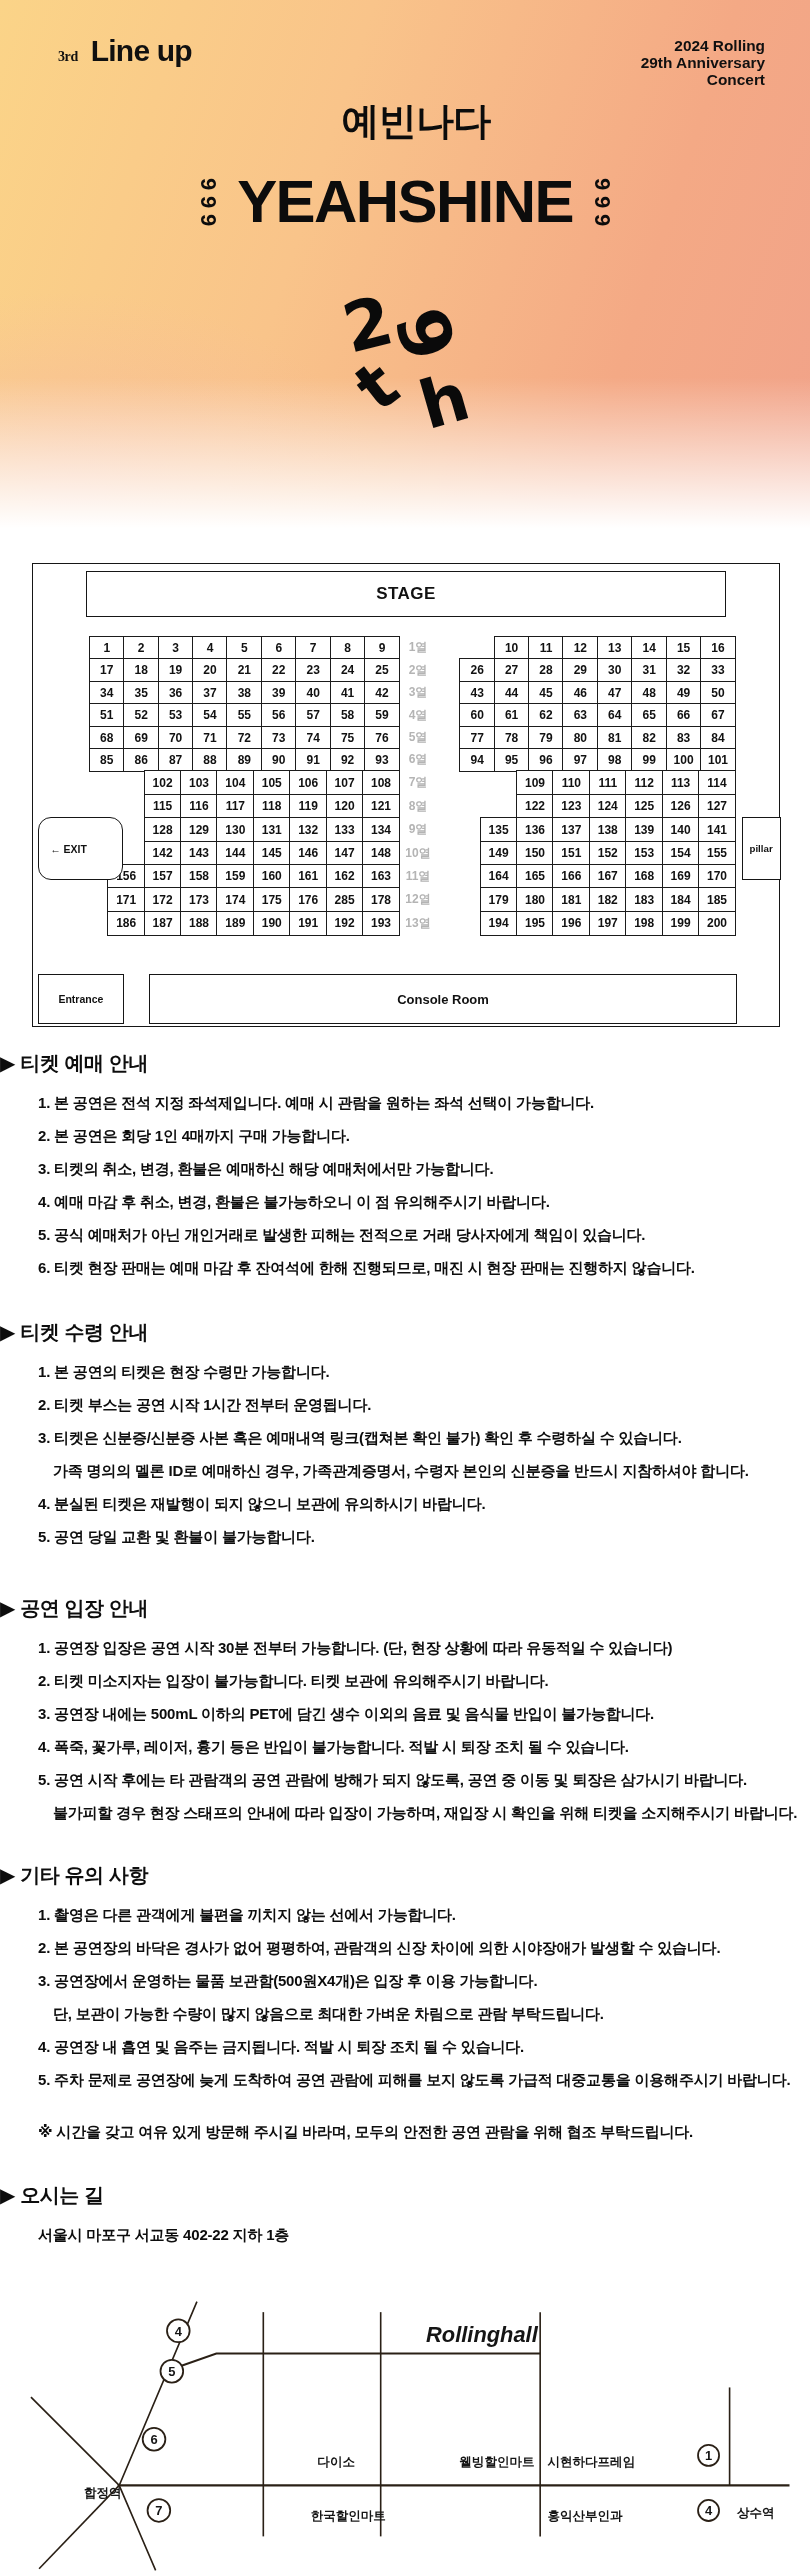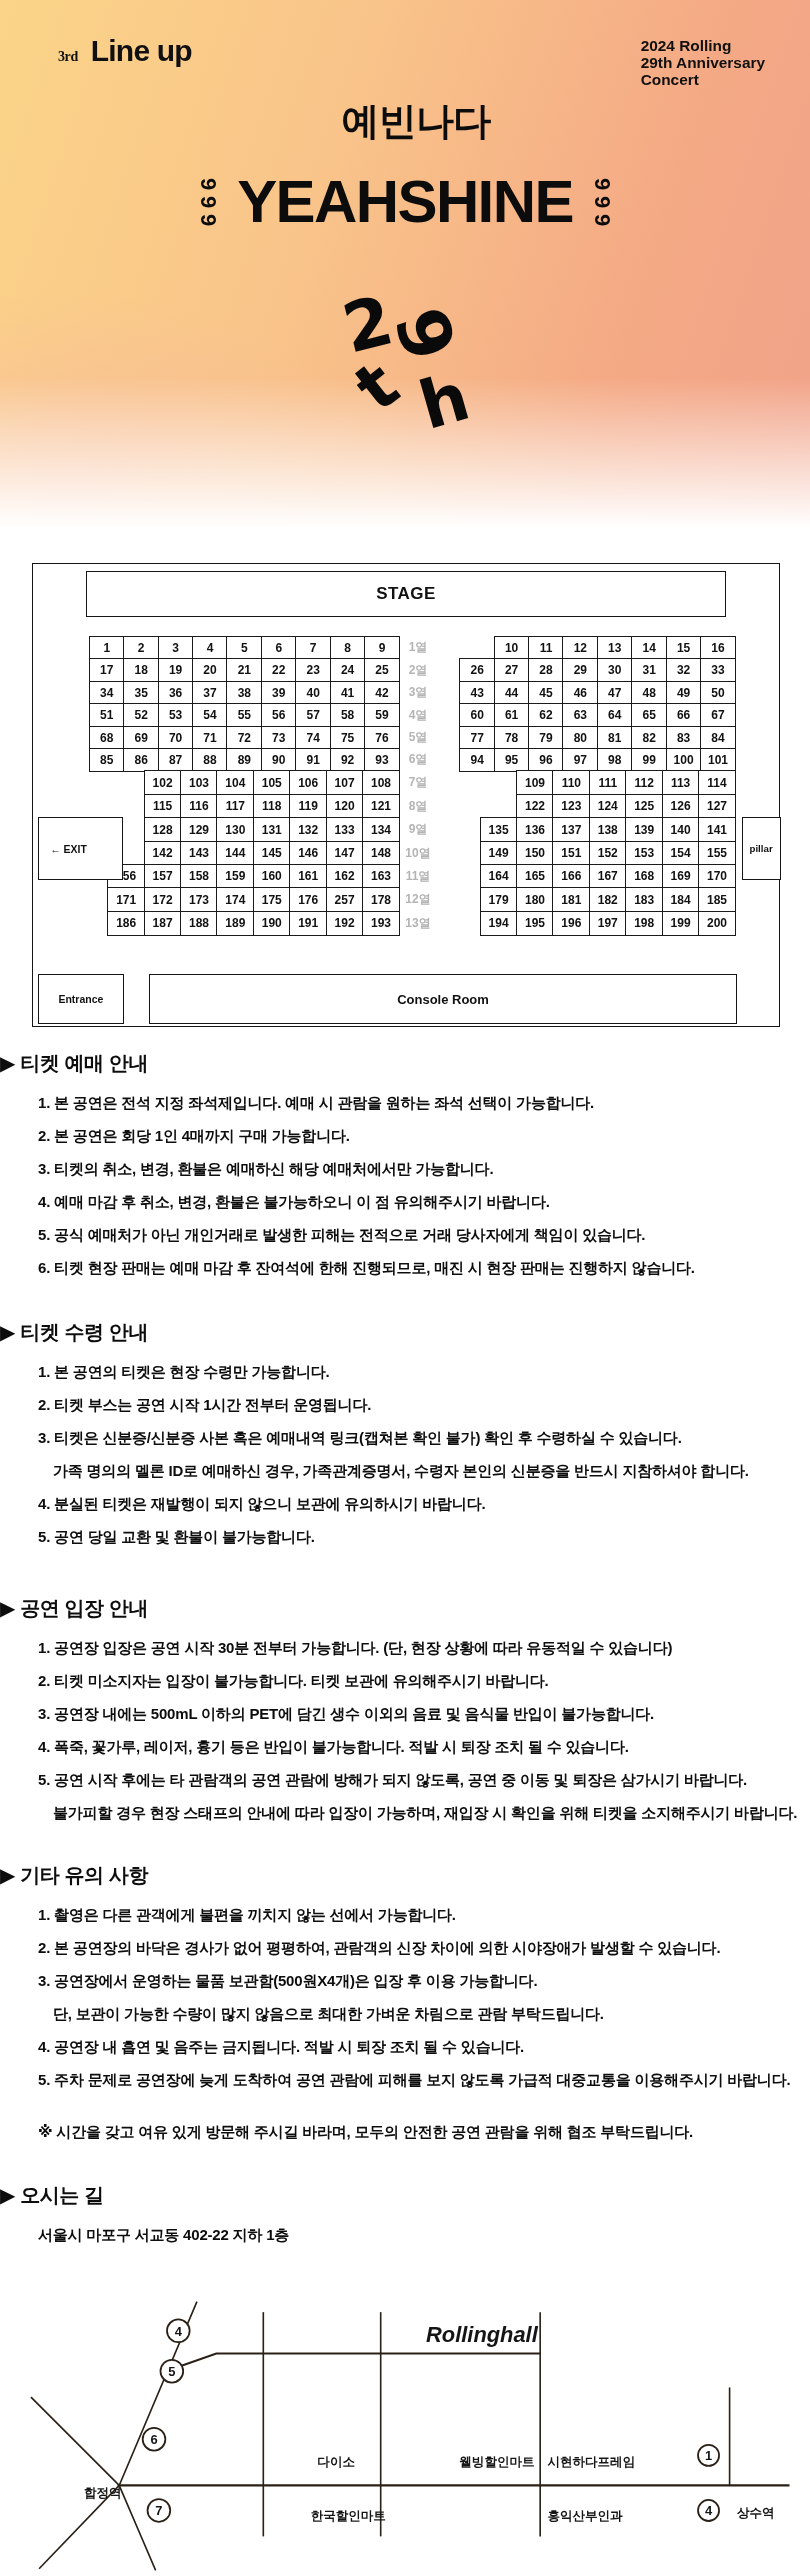--- a/index.html
+++ b/index.html
@@ -12,21 +12,21 @@
   .hero{
     position:absolute;left:0;top:0;width:810px;height:539px;
     background:
       linear-gradient(to bottom, rgba(255,255,255,0) 70%, #ffffff 98%),
       radial-gradient(454px 292px at 8% 92%, rgba(246,178,168,.55), rgba(246,178,168,0) 70%),
       linear-gradient(108deg,#fbd488 0%, #f9c48a 38%, #f4a985 75%, #f1a289 100%);
   }
   .lineup-left{position:absolute;left:58px;top:34px;display:flex;align-items:baseline;gap:13px;color:#101010;}
   .lineup-left .sm{font-size:14px;font-weight:900;letter-spacing:-0.4px;font-family:Liberation Serif, serif;}
   .lineup-left .bg{font-size:30px;font-weight:900;letter-spacing:-0.8px;}
-  .lineup-right{position:absolute;right:45px;top:37px;text-align:left;font-size:15.4px;font-weight:900;line-height:17px;color:#101010;}
+  .lineup-right{position:absolute;right:45px;top:37px;text-align:right;font-size:15.4px;font-weight:900;line-height:17px;color:#101010;}
   .artist{position:absolute;left:11px;top:96px;width:100%;text-align:center;font-size:38px;font-weight:900;color:#0c0c0c;letter-spacing:-0.8px;}
   .title-row{position:absolute;left:0;top:167px;width:100%;display:flex;justify-content:center;align-items:center;gap:23px;color:#0c0c0c;}
   .deco{display:flex;flex-direction:column;align-items:center;line-height:18px;}
   .deco span{display:inline-block;transform:rotate(90deg);font-size:22px;font-weight:900;}
   .big-title{font-size:60px;font-weight:900;letter-spacing:-1.6px;}
   .logo29{position:absolute;left:0;top:0;width:810px;height:539px;pointer-events:none;}
   .logo29 span{position:absolute;font-weight:900;color:#0a0a0a;font-family:"DejaVu Sans",sans-serif;}
   .logo29 .l0{left:344px;top:285px;font-size:68px;transform:rotate(-14deg);}
   .logo29 .l1{left:400px;top:293px;font-size:71px;transform:rotate(72deg);}
   .logo29 .l2{left:361px;top:348px;font-size:66px;transform:rotate(-38deg);}
@@ -44,21 +44,21 @@
           color:#b4b4b4;font-weight:700;font-size:12px;}
   .seat{box-sizing:border-box;border:1.6px solid #1b1b1b;background:#fff;margin-left:-1.6px;
         display:flex;align-items:center;justify-content:center;font-weight:700;font-size:12px;color:#111;}
   .srow{margin-top:-1.6px;}
   .srow.n .seat{width:36px;height:24px;}
   .srow.w .seat{width:38px;height:25px;}
   .srow.n .slabel{height:24px;}
   .srow.w .slabel{height:25px;}
   .box{position:absolute;border:1.6px solid #161616;box-sizing:border-box;background:#fff;
        display:flex;align-items:center;justify-content:center;font-weight:700;}
-  .exit-box{left:4.9px;top:253px;width:85px;height:63px;font-size:10.5px;justify-content:flex-start;padding-left:11.3px;}
+  .exit-box{left:4.9px;top:253px;width:85px;height:63px;font-size:10.5px;justify-content:flex-start;padding-left:11.3px;border-radius:13px;}
   .pillar-box{right:-1.6px;top:253px;width:39px;height:63px;font-size:9.7px;}
   .entrance-box{left:4.9px;top:410px;width:86px;height:50px;font-size:10.5px;}
   .console-box{left:116px;top:410px;width:588px;height:50px;font-size:13px;font-weight:800;}
 
   
   section{position:absolute;left:0;width:810px;color:#0d0d0d;}
   section h2{margin:0 0 18px 0;font-size:20px;font-weight:900;letter-spacing:-0.4px;}
   .items p{margin:0 0 17px 0;padding-left:38px;font-size:15px;font-weight:700;line-height:16px;letter-spacing:-0.2px;}
   .items p.cont{padding-left:53px;}
   .items p.gap{margin-top:36px;}
@@ -360,21 +360,21 @@
           </div>
         </div>
         <div class="srow w">
           <div class="sleft">
             <div class="seat">171</div>
             <div class="seat">172</div>
             <div class="seat">173</div>
             <div class="seat">174</div>
             <div class="seat">175</div>
             <div class="seat">176</div>
-            <div class="seat">257</div>
+            <div class="seat">285</div>
             <div class="seat">178</div>
           </div>
           <div class="slabel">12열</div>
           <div class="sright">
             <div class="seat">179</div>
             <div class="seat">180</div>
             <div class="seat">181</div>
             <div class="seat">182</div>
             <div class="seat">183</div>
             <div class="seat">184</div>

